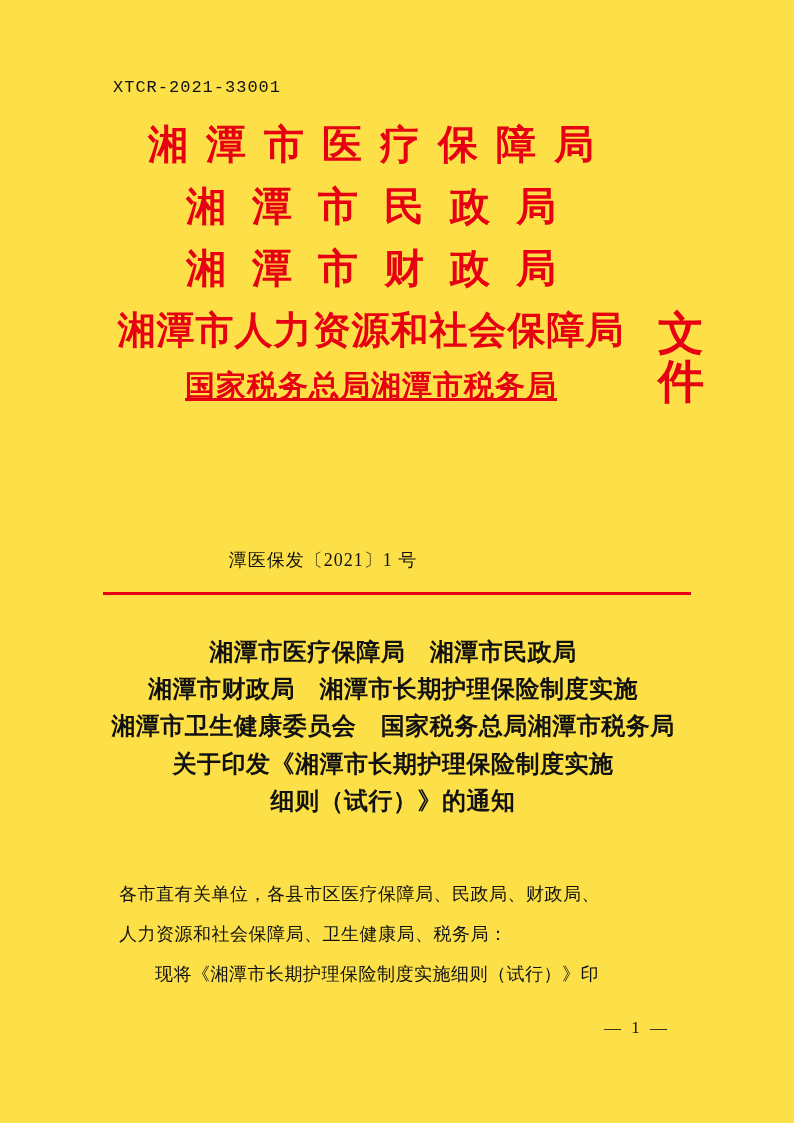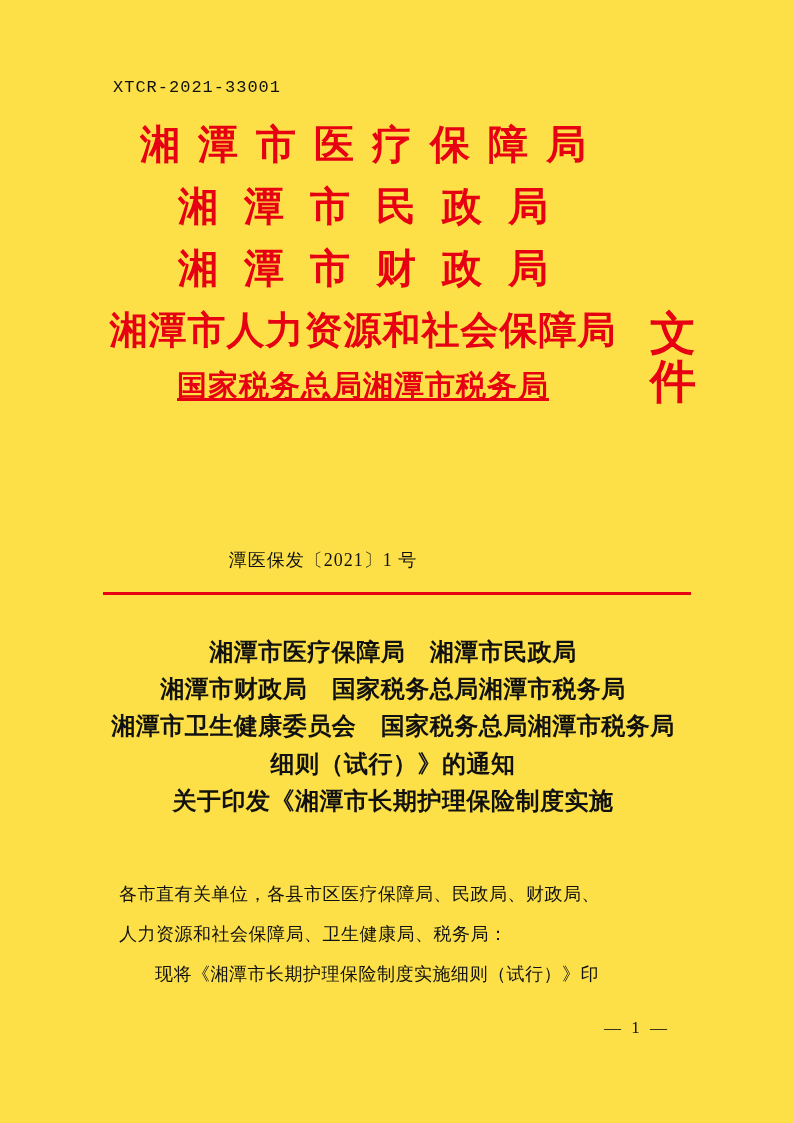--- a/index.html
+++ b/index.html
@@ -27,21 +27,21 @@
     font-family: "Liberation Mono", "DejaVu Sans Mono", monospace;
     font-size: 17px;
     letter-spacing: 1px;
     color: #111111;
     white-space: nowrap;
   }
 
   
   .masthead {
     position: absolute;
-    left: 0;
+    left: 8px;
     top: 125px;
     width: 732px;
     height: 390px;
   }
   .masthead-lines {
     position: absolute;
     left: 103px;
     top: 0;
     width: 520px;
   }
@@ -181,24 +181,24 @@
       <span>件</span>
     </div>
   </div>
 
   <div class="issue-no">潭医保发〔2021〕1 号</div>
 
   <div class="red-rule"></div>
 
   <div class="title-block">
     <div>湘潭市医疗保障局　湘潭市民政局</div>
-    <div>湘潭市财政局　国家税务总局湘潭市税务局</div>
+    <div>湘潭市财政局　湘潭市长期护理保险制度实施</div>
     <div>湘潭市卫生健康委员会　国家税务总局湘潭市税务局</div>
+    <div>关于印发《湘潭市长期护理保险制度实施</div>
     <div>细则（试行）》的通知</div>
-    <div>关于印发《湘潭市长期护理保险制度实施</div>
   </div>
 
   <div class="body-block">
     <p>各市直有关单位，各县市区医疗保障局、民政局、财政局、</p>
     <p>人力资源和社会保障局、卫生健康局、税务局：</p>
     <p class="indent">现将《湘潭市长期护理保险制度实施细则（试行）》印</p>
   </div>
 
   <div class="page-number">— 1 —</div>
 

